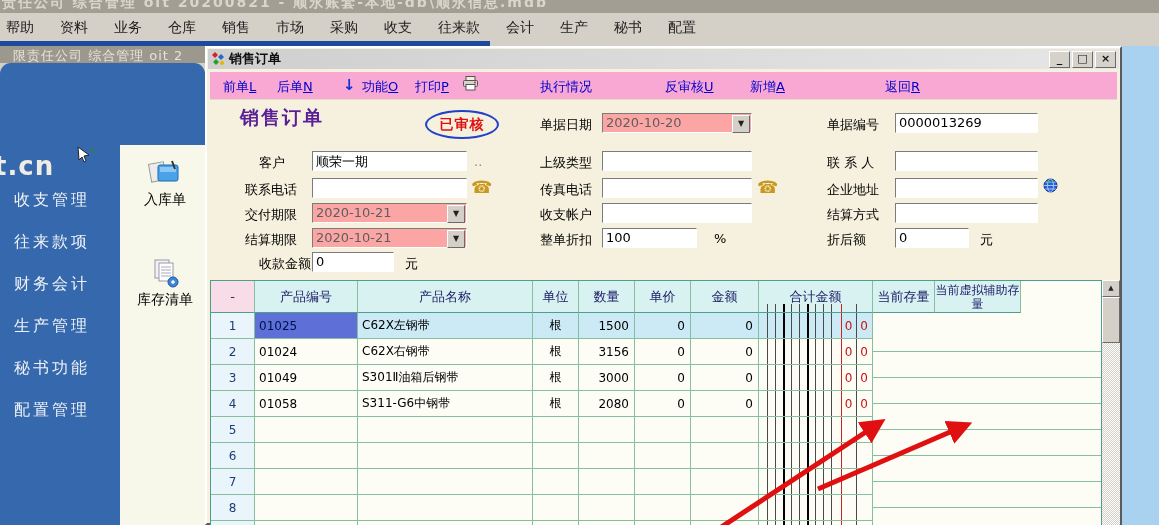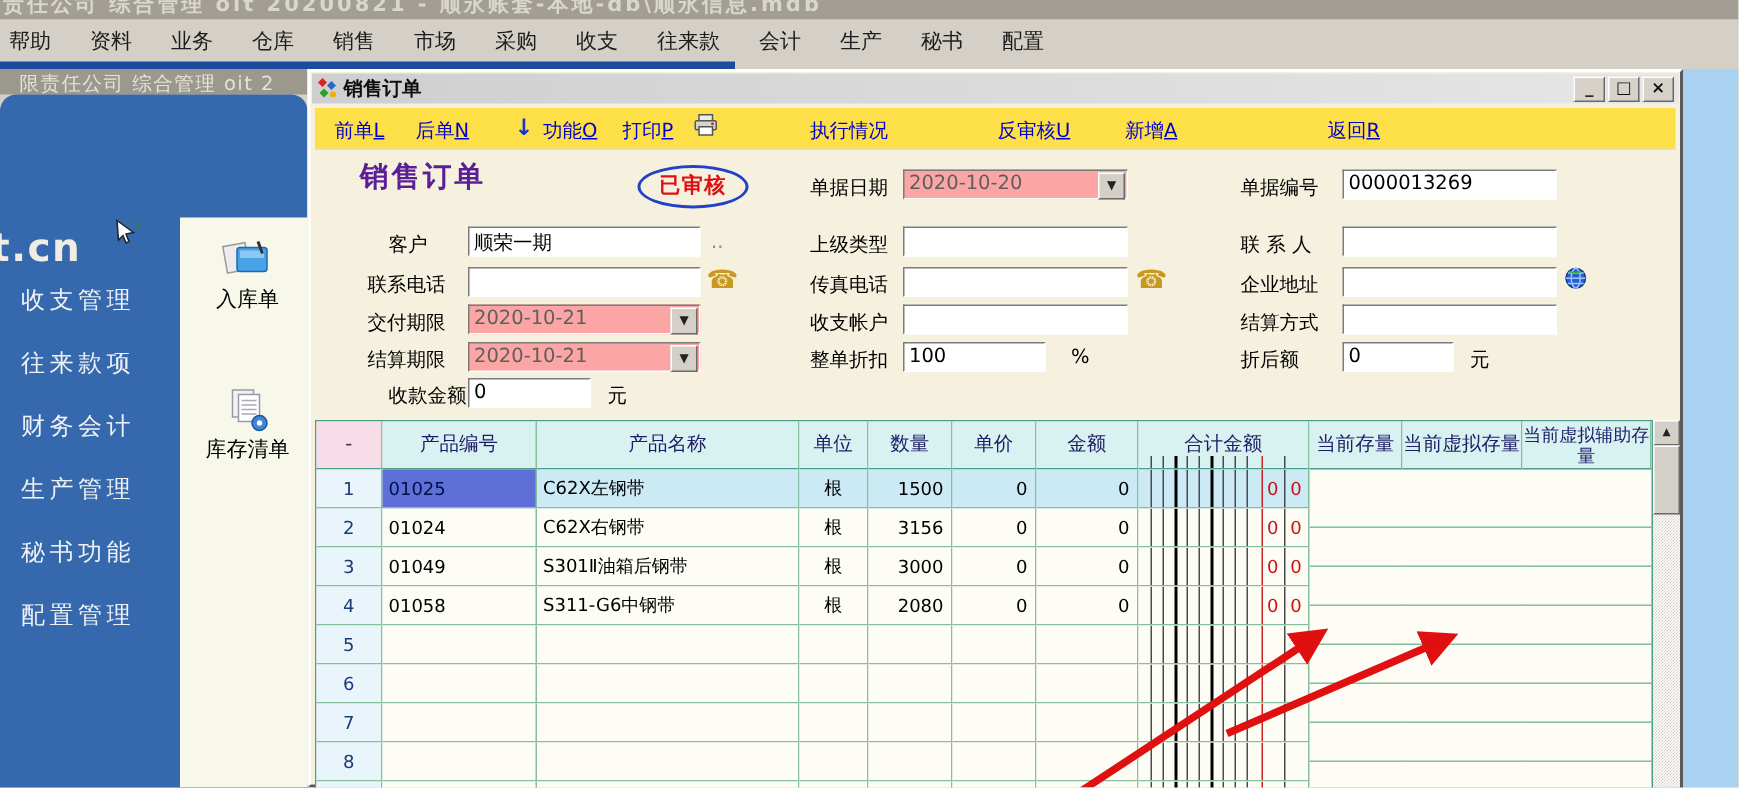--- a/index.html
+++ b/index.html
@@ -29,21 +29,21 @@
 
   
   .dialog{position:absolute;left:205px;top:46px;width:917px;height:479px;background:#f6f1de;
     border:2px solid;border-color:#ffffff #5a5a5a #5a5a5a #ffffff;box-sizing:border-box;}
   .dlg-titlebar{position:absolute;left:1px;top:1px;right:1px;height:20px;
     background:linear-gradient(90deg,#cfcfcf,#e6e6e6);display:flex;align-items:center;padding-left:3px;}
   .dlg-title{font-size:13px;font-weight:bold;color:#101010;margin-left:4px;}
   .dlg-btns{position:absolute;right:3px;top:2px;display:flex;gap:2px;}
   .dlg-btn{width:19px;height:15px;background:#d6d2ca;border:1px solid;border-color:#fff #6a6a6a #6a6a6a #fff;
     font-size:11px;font-weight:bold;color:#111;text-align:center;line-height:13px;cursor:default;}
-  .dlg-toolbar{position:absolute;left:3px;top:24px;right:3px;height:27px;background:#fde047;
+  .dlg-toolbar{position:absolute;left:3px;top:24px;right:3px;height:27px;background:#f9a8d4;
     border-bottom:1px solid #e0dcc8;text-align:center;}
   .tb-item{position:absolute;top:6px;font-size:13px;color:#0000cc;white-space:nowrap;cursor:default;}
   .tb-item u{text-decoration:underline;}
   .tb-icon{position:absolute;top:4px;}
   .down-arrow{color:#1535d0;font-weight:bold;font-size:15px;}
 
   
   .form-title{position:absolute;left:33px;top:57px;font-size:19px;font-weight:bold;color:#5a1f96;letter-spacing:2px;}
   .stamp{position:absolute;left:218px;top:62px;width:70px;height:25px;border:2px solid #2241c8;border-radius:50%;
     color:#dd1111;font-size:14px;font-weight:bold;text-align:center;line-height:24px;letter-spacing:1px;}
@@ -268,21 +268,20 @@
         <div class="grow hd">
             <div class="gcell corner" style="width: 44px;">-</div>
             <div class="gcell" style="width: 103px;">产品编号</div>
             <div class="gcell" style="width: 175px;">产品名称</div>
             <div class="gcell" style="width: 46px;">单位</div>
             <div class="gcell" style="width: 56px;">数量</div>
             <div class="gcell" style="width: 56px;">单价</div>
             <div class="gcell" style="width: 68px;">金额</div>
             <div class="gcell" style="width: 114px;">合计金额<div class="hl" style="left: 8px;"></div><div class="hl" style="left: 16px;"></div><div class="hl" style="left: 32px;"></div><div class="hl" style="left: 40px;"></div><div class="hl" style="left: 56px;"></div><div class="hl" style="left: 64px;"></div><div class="hl" style="left: 72px;"></div><div class="hl" style="left: 97px;"></div><div class="hl" style="left: 24px; width: 2px; background: rgb(0, 0, 0);"></div><div class="hl" style="left: 48px; width: 2px; background: rgb(0, 0, 0);"></div><div class="hl" style="left: 82px; background: rgb(204, 34, 34);"></div></div>
             <div class="gcell" style="width: 62px;">当前存量</div>
-            <div class="gcell" style="width: 80px;">当前虚拟存量</div>
             <div class="gcell small" style="width: 86px;">当前虚拟辅助存量</div>
           </div>
         <div>
             <div class="grow r1">
               <div class="gcell cell-no" style="width: 44px;">1</div>
               <div class="gcell cell-text sel" style="width: 103px;">01025</div>
               <div class="gcell cell-text" style="width: 175px;">C62X左钢带</div>
               <div class="gcell cell-center" style="width: 46px;">根</div>
               <div class="gcell cell-num" style="width: 56px;">1500</div>
               <div class="gcell cell-num" style="width: 56px;">0</div>

